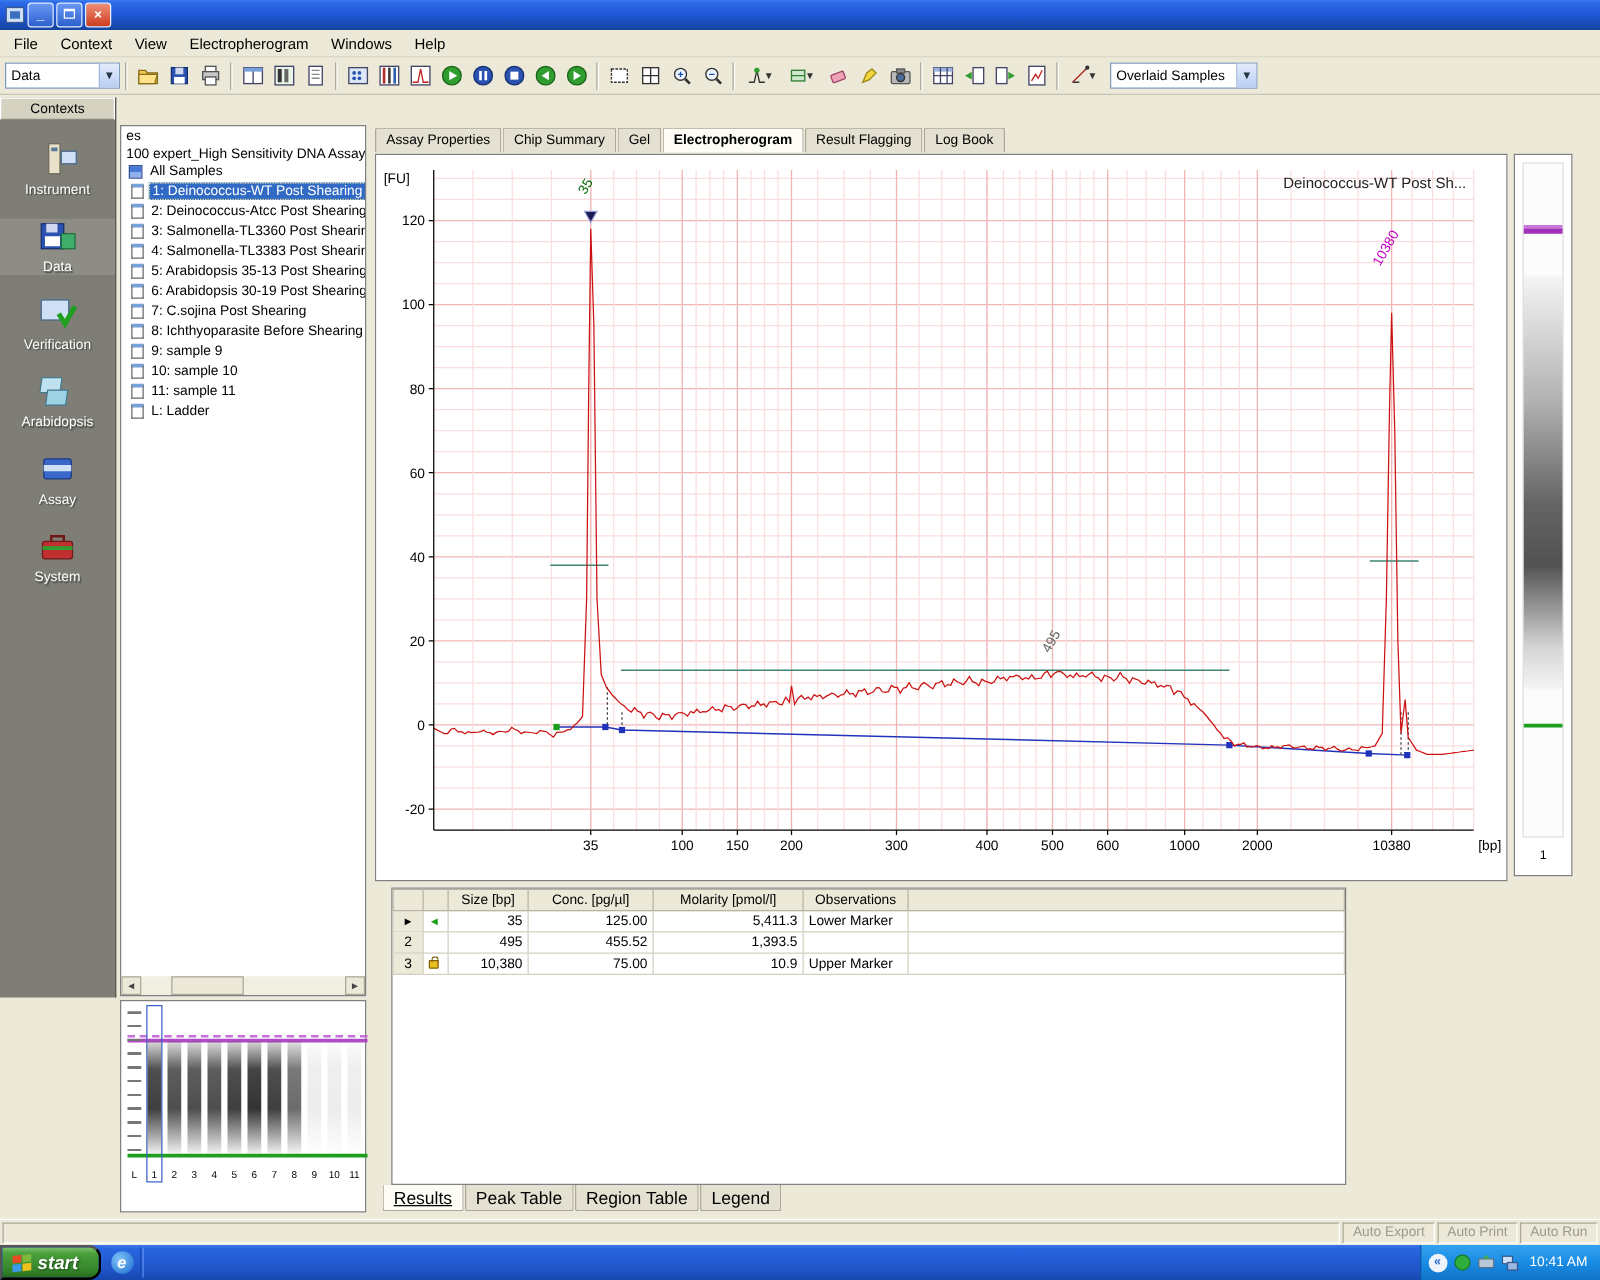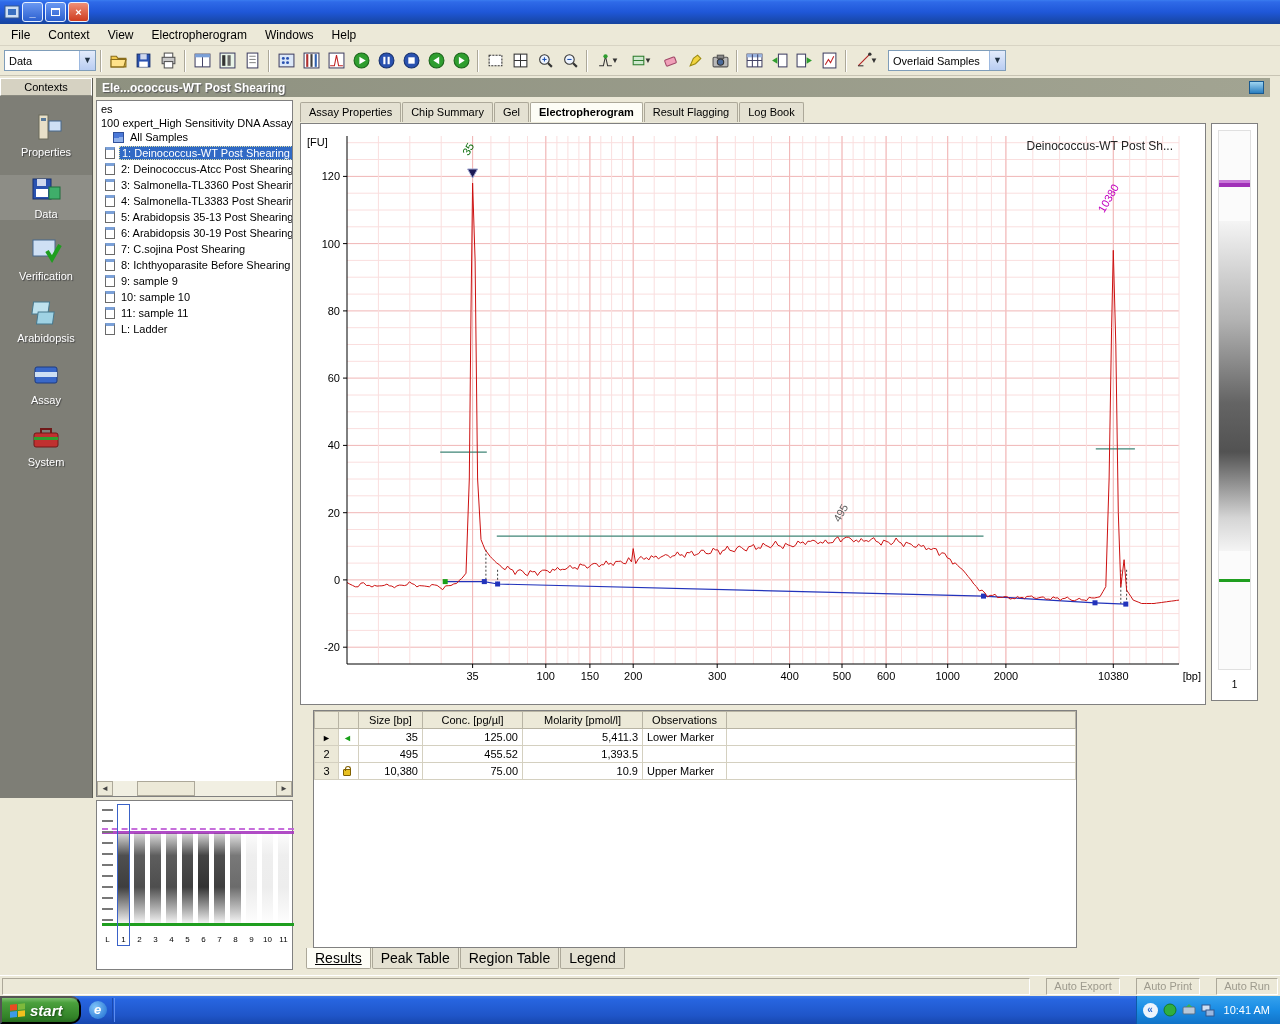--- a/index.html
+++ b/index.html
@@ -80,21 +80,21 @@
   td.num{text-align:right}
   .green-arrow{color:#18a018;font-size:9px}
   .cur{color:#000;font-size:9px}
   .lock-icon{display:inline-block;width:8px;height:7px;background:#e8c020;border:1px solid #806000;border-radius:1px;position:relative;top:1px}
   .lock-icon:before{content:"";position:absolute;left:1px;top:-4px;width:4px;height:4px;border:1px solid #806000;border-bottom:none;border-radius:3px 3px 0 0}
   
   .btabs{position:absolute;left:8px;top:848px;display:flex}
   .btab{font-size:14px;padding:2px 8px;border:1px solid #aca899;border-top:none;background:#e4e1d2;margin-right:1px;border-radius:0 0 2px 2px}
   .btab.active{background:#fdfdf6;text-decoration:underline}
   
-  .statusbar{left:0;top:975px;width:1280px;height:21px;background:#ece9d8;border-top:1px solid #fff;display:flex;align-items:center;padding:0 2px;gap:16px}
+  .statusbar{left:0;top:975px;width:1280px;height:21px;background:#ece9d8;border-top:1px solid #fff;display:flex;align-items:center;padding:0 2px;gap:2px}
   .status-fill{flex:1;height:17px;border:1px solid #aca899;border-bottom-color:#fff;border-right-color:#fff}
   .status-cell{height:17px;border:1px solid #aca899;border-bottom-color:#fff;border-right-color:#fff;color:#9d9a8d;font-size:11px;line-height:15px;padding:0 7px}
   
   .taskbar{left:0;top:996px;width:1280px;height:28px;background:linear-gradient(180deg,#3a77e8 0%,#2765e0 12%,#1f55c8 70%,#1747ae 100%);display:flex;align-items:center}
   .startbtn{height:28px;padding:0 16px 0 8px;background:linear-gradient(180deg,#7cc06e 0%,#4aa03c 20%,#328228 80%,#276b1e 100%);border-radius:0 10px 10px 0;display:flex;align-items:center;gap:5px;color:#fff;font-size:15px;font-style:italic;font-weight:bold;text-shadow:1px 1px 2px #1c4a14}
   .winflag{display:inline-grid;grid-template-columns:7px 7px;grid-template-rows:6px 6px;gap:1px;transform:skewY(-6deg)}
   .winflag i{display:block}
   .qlaunch{display:flex;align-items:center;margin-left:8px;gap:4px}
   .ie-icon{width:18px;height:18px;border-radius:50%;background:radial-gradient(circle at 35% 35%,#7fc4f8,#1a6ad0);color:#fff;font-size:13px;font-weight:bold;font-style:italic;text-align:center;line-height:17px}
   .tb-div{width:3px;height:24px;border-left:1px solid #1a49b0;border-right:1px solid #5c8df0;margin:0 5px}
@@ -343,21 +343,21 @@
   </div>
 
   <div class="abs contexts">
     <div class="ctx-header">Contexts</div>
     <div class="ctx-item">
       <svg viewBox="0 0 34 30">
           <rect x="10" y="2" width="9" height="24" fill="#e8e0c8" stroke="#6a6a5a"></rect>
           <rect x="12" y="5" width="5" height="3" fill="#5a7a9a"></rect>
           <rect x="20" y="8" width="12" height="10" fill="#cfe0f4" stroke="#46688e"></rect>
         </svg>
-      <span class="ctx-label">Properties</span>
+      <span class="ctx-label">Instrument</span>
     </div>
     <div class="ctx-item" style="background:rgba(255,255,255,.12)">
       <svg viewBox="0 0 34 30">
           <rect x="4" y="4" width="18" height="20" fill="#2a52b0" stroke="#16306e"></rect>
           <rect x="8" y="4" width="9" height="7" fill="#cfd8ee"></rect>
           <rect x="7" y="14" width="12" height="8" fill="#fff"></rect>
           <rect x="20" y="12" width="11" height="12" fill="#3fae6a" stroke="#1f6e3a"></rect>
         </svg>
       <span class="ctx-label">Data</span>
     </div>
@@ -385,30 +385,25 @@
     <div class="ctx-item">
       <svg viewBox="0 0 34 30">
           <rect x="5" y="10" width="24" height="14" rx="2" fill="#c03030" stroke="#701818"></rect>
           <path d="M12 10 v-4 h10 v4" fill="none" stroke="#701818" stroke-width="2"></path>
           <rect x="5" y="14" width="24" height="3" fill="#2f9e2f"></rect>
         </svg>
       <span class="ctx-label">System</span>
     </div>
   </div>
 
-  <div class="abs panel-title">
-    <span>Ele...ococcus-WT Post Shearing</span>
-    <span class="spacer"></span>
-    <button class="ptico" title=""></button>
-  </div>
 
   <div class="abs tree-panel">
     <div class="tree-head">es</div>
     <div class="tree-head">100 expert_High Sensitivity DNA Assay_</div>
-    <div class="tree-row" style="padding-left:16px">
+    <div class="tree-row" style="padding-left:6px">
       <span class="grid-icon"></span>
       <span class="tree-label">All Samples</span>
     </div>
     <div id="tree-items">
         <div class="tree-row selected">
           <span class="doc-icon"></span>
           <span class="tree-label">1: Deinococcus-WT Post Shearing</span>
         </div>
         <div class="tree-row">
           <span class="doc-icon"></span>

